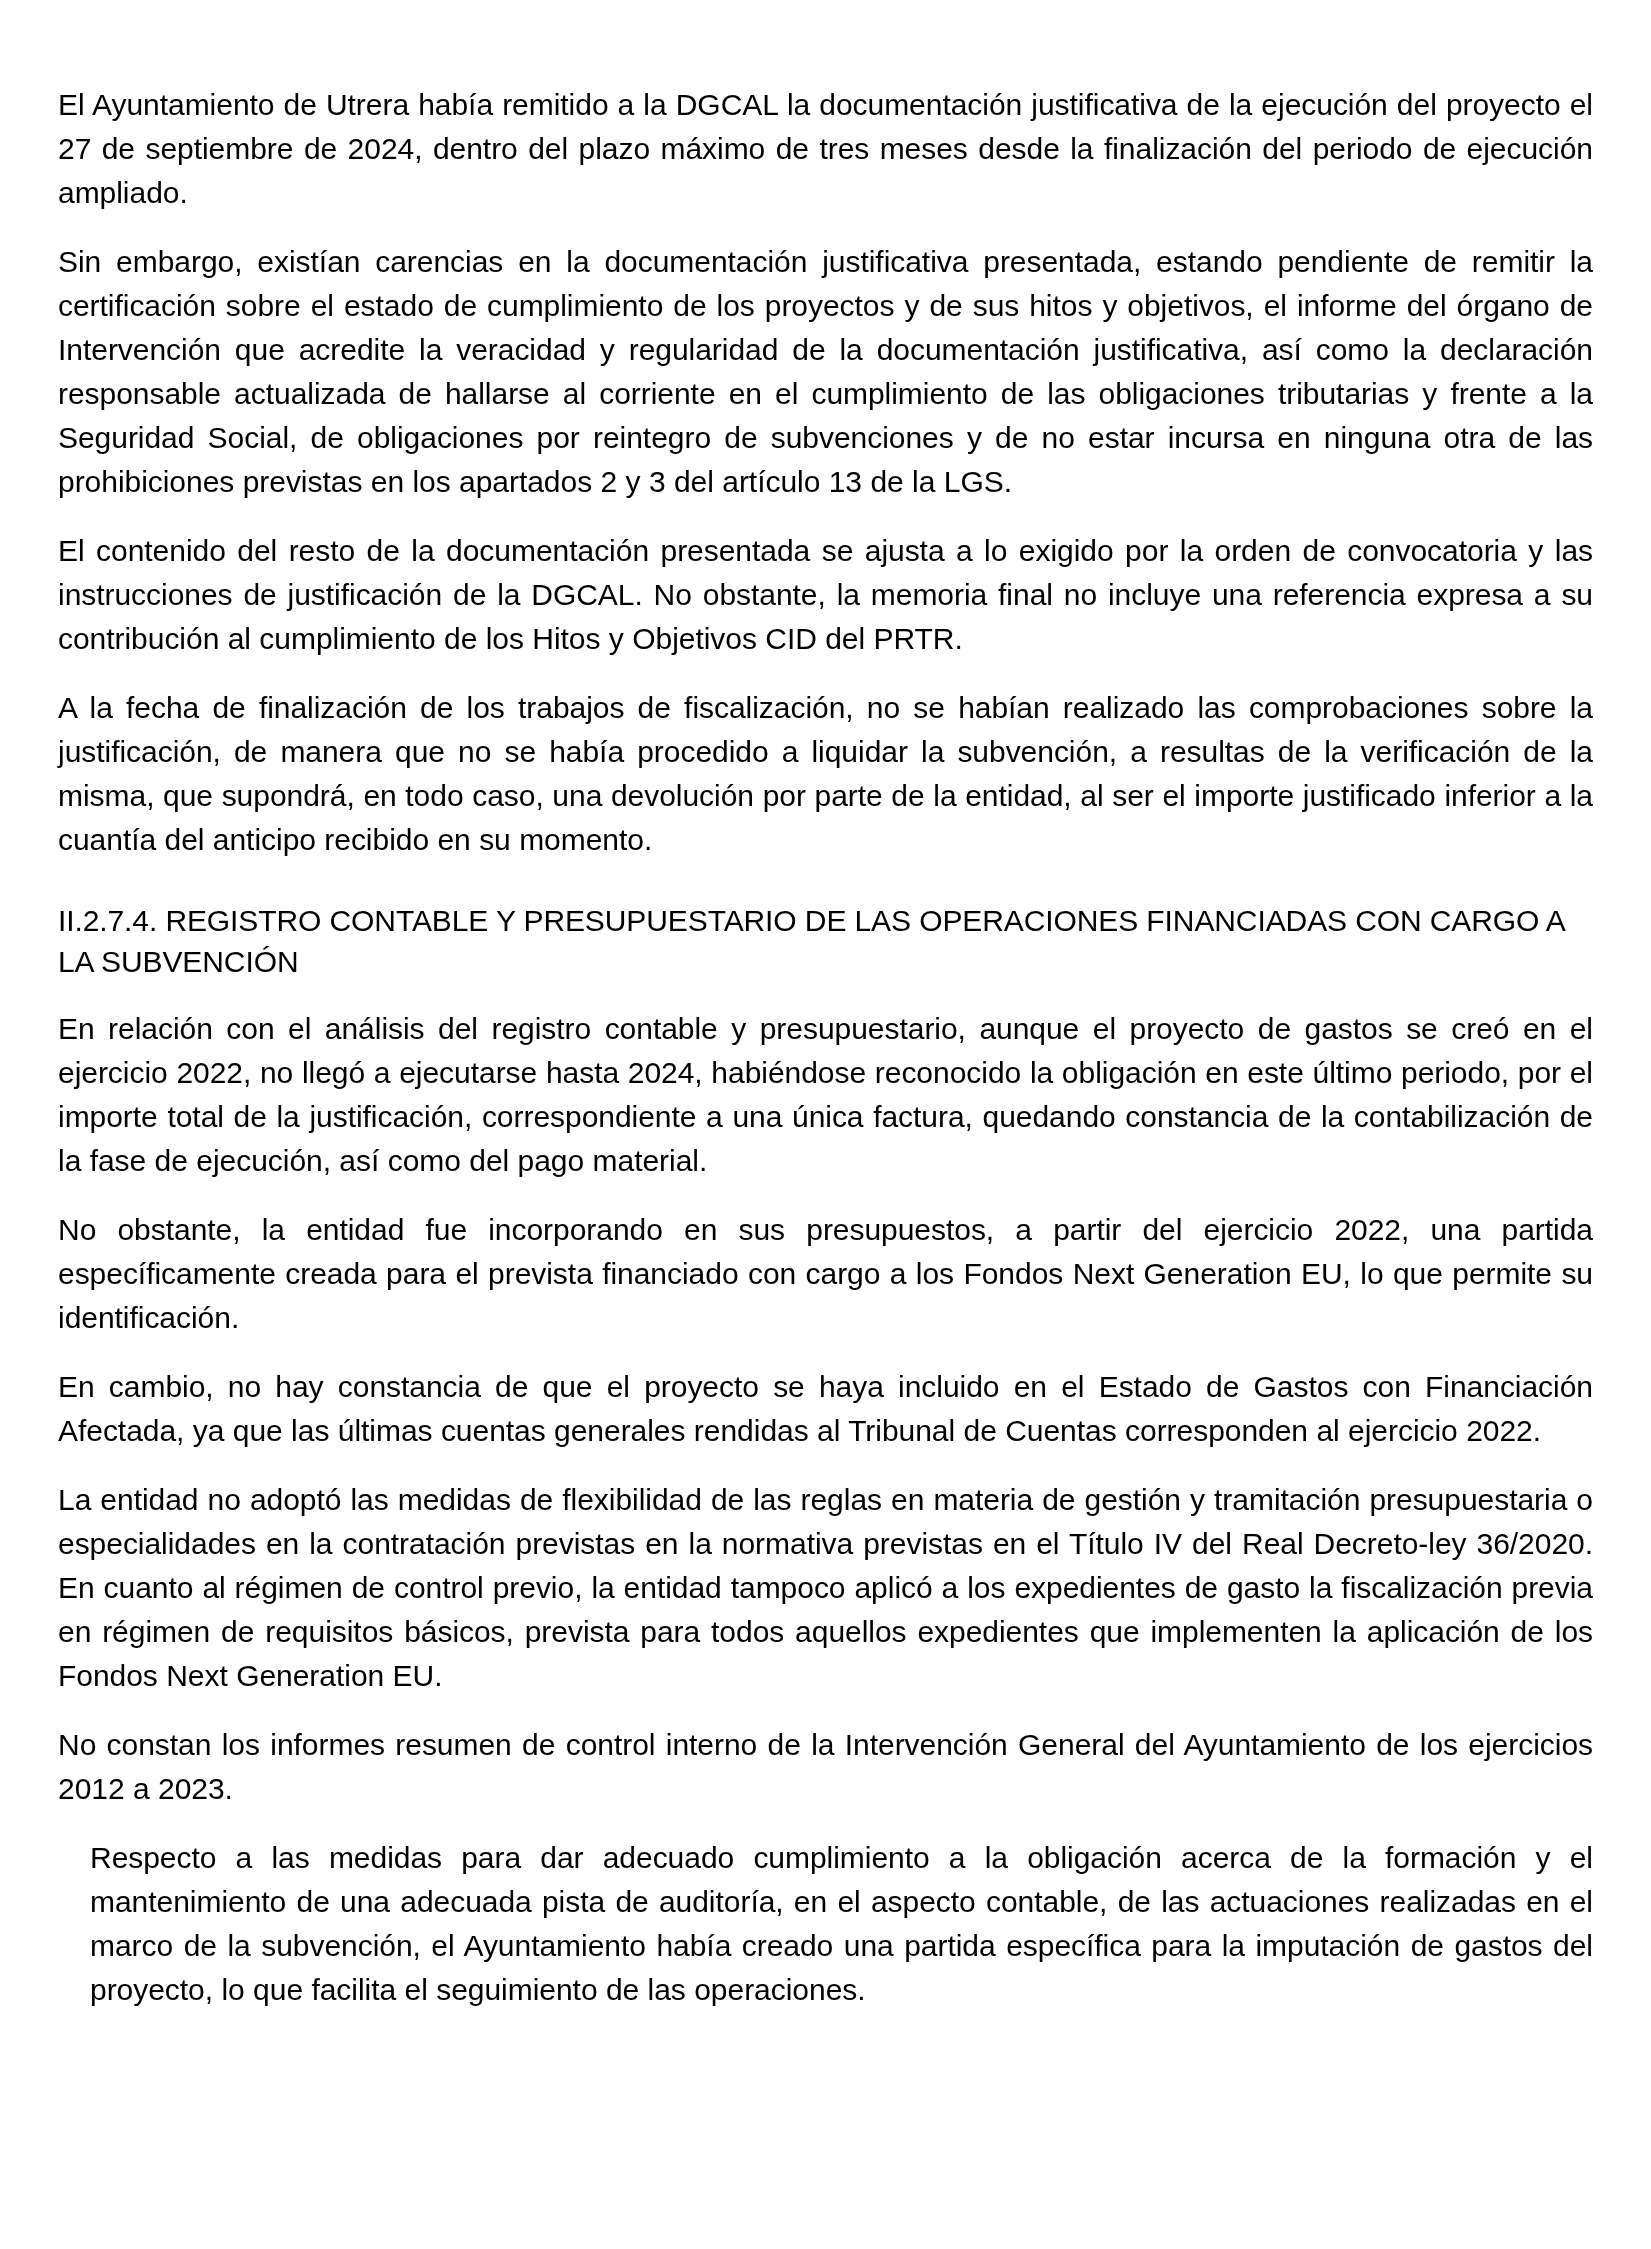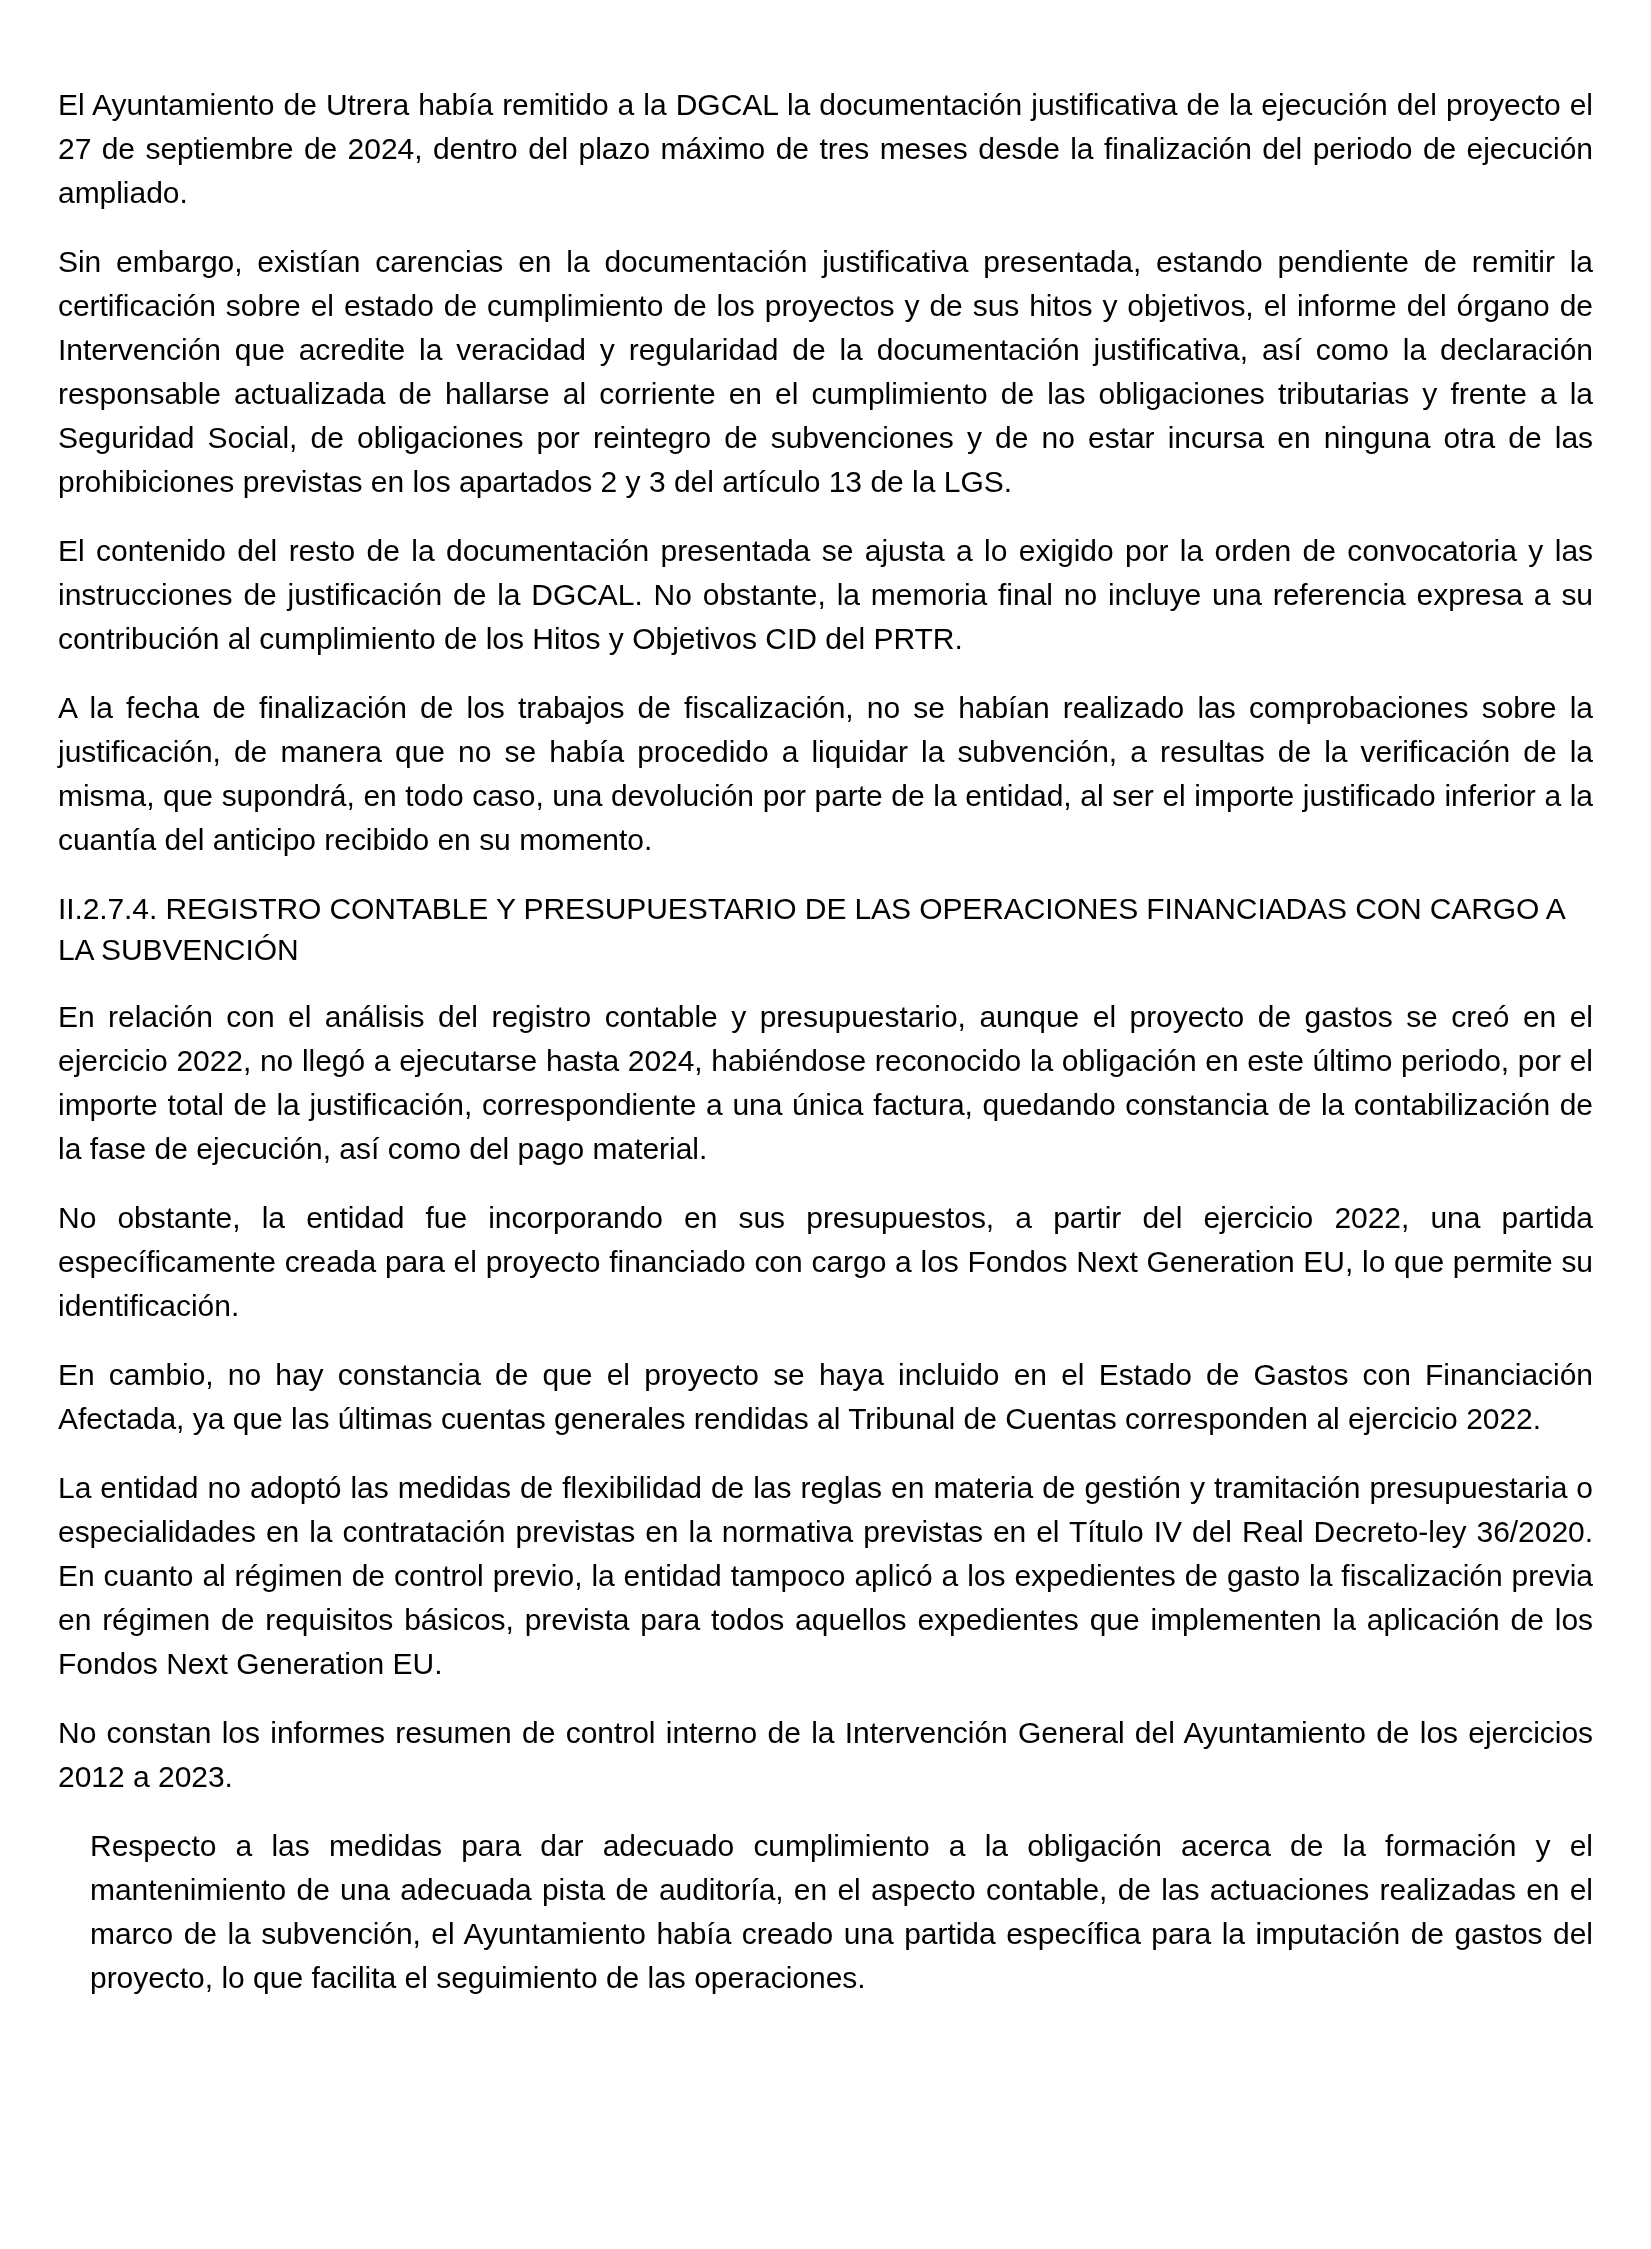--- a/index.html
+++ b/index.html
@@ -36,41 +36,41 @@
   .section-heading {
     font-size: 30px;
     line-height: 41px;
     text-align: left;
     margin: 0 0 25px 0;
     font-weight: 400;
     letter-spacing: -0.1px;
     color: #000000;
   }
   .gap-before-heading {
-    margin-top: 26px;
+    margin-top: 38px;
   }
 </style>
 </head>
 <body>
 
 <div class="page">
 
   <p class="body-text">El Ayuntamiento de Utrera había remitido a la DGCAL la documentación justificativa de la ejecución del proyecto el 27 de septiembre de 2024, dentro del plazo máximo de tres meses desde la finalización del periodo de ejecución ampliado.</p>
 
   <p class="body-text">Sin embargo, existían carencias en la documentación justificativa presentada, estando pendiente de remitir la certificación sobre el estado de cumplimiento de los proyectos y de sus hitos y objetivos, el informe del órgano de Intervención que acredite la veracidad y regularidad de la documentación justificativa, así como la declaración responsable actualizada de hallarse al corriente en el cumplimiento de las obligaciones tributarias y frente a la Seguridad Social, de obligaciones por reintegro de subvenciones y de no estar incursa en ninguna otra de las prohibiciones previstas en los apartados 2 y 3 del artículo 13 de la LGS.</p>
 
   <p class="body-text">El contenido del resto de la documentación presentada se ajusta a lo exigido por la orden de convocatoria y las instrucciones de justificación de la DGCAL. No obstante, la memoria final no incluye una referencia expresa a su contribución al cumplimiento de los Hitos y Objetivos CID del PRTR.</p>
 
   <p class="body-text">A la fecha de finalización de los trabajos de fiscalización, no se habían realizado las comprobaciones sobre la justificación, de manera que no se había procedido a liquidar la subvención, a resultas de la verificación de la misma, que supondrá, en todo caso, una devolución por parte de la entidad, al ser el importe justificado inferior a la cuantía del anticipo recibido en su momento.</p>
 
   <h2 class="section-heading gap-before-heading">II.2.7.4. REGISTRO CONTABLE Y PRESUPUESTARIO DE LAS OPERACIONES FINANCIADAS CON CARGO A LA SUBVENCIÓN</h2>
 
   <p class="body-text">En relación con el análisis del registro contable y presupuestario, aunque el proyecto de gastos se creó en el ejercicio 2022, no llegó a ejecutarse hasta 2024, habiéndose reconocido la obligación en este último periodo, por el importe total de la justificación, correspondiente a una única factura, quedando constancia de la contabilización de la fase de ejecución, así como del pago material.</p>
 
-  <p class="body-text">No obstante, la entidad fue incorporando en sus presupuestos, a partir del ejercicio 2022, una partida específicamente creada para el proyecto financiado con cargo a los Fondos Next Generation EU, lo que permite su identificación.</p>
+  <p class="body-text">No obstante, la entidad fue incorporando en sus presupuestos, a partir del ejercicio 2022, una partida específicamente creada para el prevista financiado con cargo a los Fondos Next Generation EU, lo que permite su identificación.</p>
 
   <p class="body-text">En cambio, no hay constancia de que el proyecto se haya incluido en el Estado de Gastos con Financiación Afectada, ya que las últimas cuentas generales rendidas al Tribunal de Cuentas corresponden al ejercicio 2022.</p>
 
   <p class="body-text">La entidad no adoptó las medidas de flexibilidad de las reglas en materia de gestión y tramitación presupuestaria o especialidades en la contratación previstas en la normativa previstas en el Título IV del Real Decreto-ley 36/2020. En cuanto al régimen de control previo, la entidad tampoco aplicó a los expedientes de gasto la fiscalización previa en régimen de requisitos básicos, prevista para todos aquellos expedientes que implementen la aplicación de los Fondos Next Generation EU.</p>
 
   <p class="body-text">No constan los informes resumen de control interno de la Intervención General del Ayuntamiento de los ejercicios 2012 a 2023.</p>
 
   <p class="body-text">Respecto a las medidas para dar adecuado cumplimiento a la obligación acerca de la formación y el mantenimiento de una adecuada pista de auditoría, en el aspecto contable, de las actuaciones realizadas en el marco de la subvención, el Ayuntamiento había creado una partida específica para la imputación de gastos del proyecto, lo que facilita el seguimiento de las operaciones.</p>
 
 </div>

